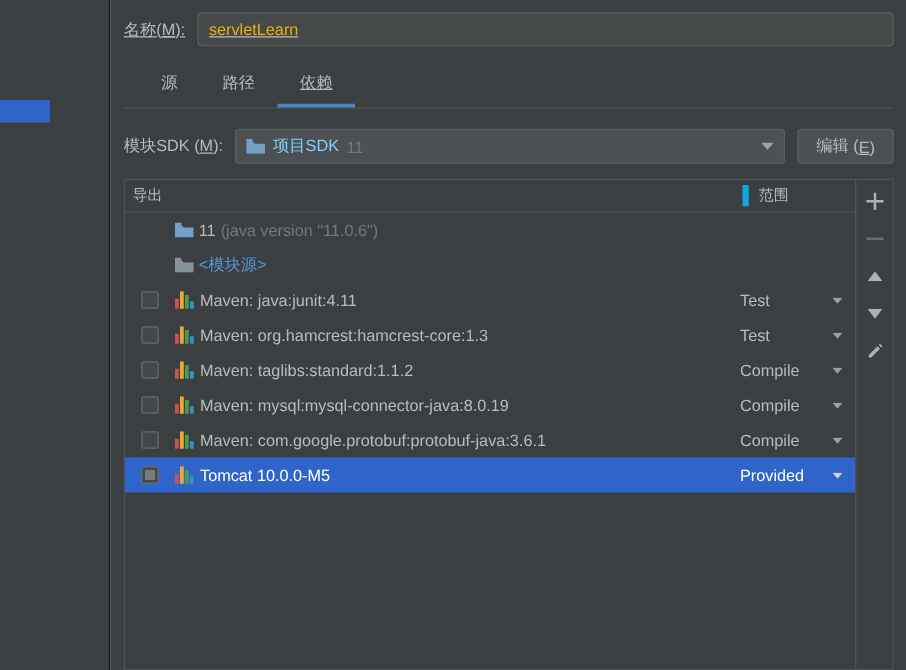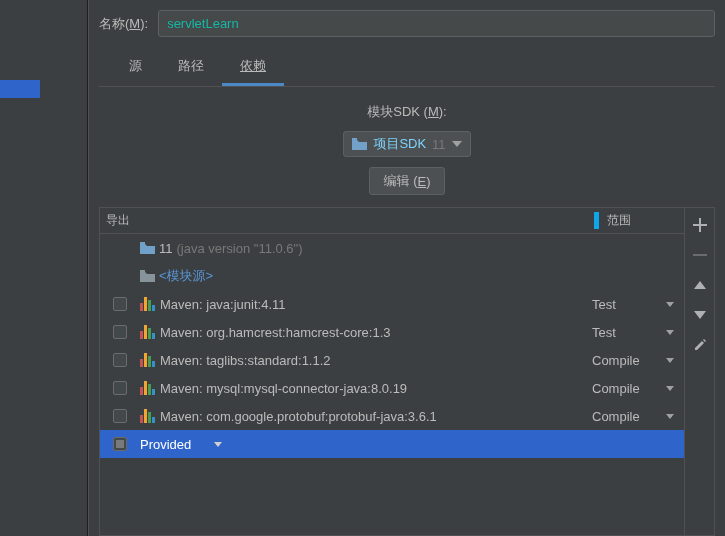--- a/index.html
+++ b/index.html
@@ -32,29 +32,30 @@
       padding: 10px 10px 0 10px;
       background: #3c3f41;
       border-left: 1px solid #515151;
       position: relative;
     }
     .name-row {
       display: flex;
       align-items: center;
       gap: 10px;
       margin-bottom: 14px;
+      text-decoration: underline;
     }
     .name-label { white-space: nowrap; }
     .name-label u { text-decoration: underline; }
     .name-input {
       flex: 1;
       background: #45494a;
       border: 1px solid #5e6060;
       border-radius: 3px;
-      color: #14b8a6;
+      color: #eab308;
       padding: 5px 8px;
       font-size: 13px;
       outline: none;
     }
     .tabs {
       display: flex;
       gap: 0;
       border-bottom: 1px solid #515151;
       padding-left: 12px;
     }
@@ -66,21 +67,20 @@
     }
     .tab.active {
       border-bottom: 3px solid #4a88c7;
       text-decoration: underline;
     }
     .sdk-row {
       display: flex;
       align-items: center;
       gap: 10px;
       margin: 16px 0 12px 0;
-      flex-direction: column;
     }
     .sdk-label u { text-decoration: underline; }
     .sdk-select {
       flex: 1;
       background: #4c5052;
       border: 1px solid #5e6060;
       border-radius: 3px;
       padding: 3px 8px;
       display: flex;
       align-items: center;
@@ -395,20 +395,29 @@
                 <svg width="8" height="5" viewBox="0 0 10 6">
                   <path d="M0 0 L10 0 L5 6 Z" fill="currentColor"></path>
                 </svg>
               </span>
             </div>
           </div>
           <div class="dep-row selected">
             <div class="chk-col">
               <div class="chk filled"></div>
             </div>
+            <div class="name-col">
+              <div class="lib-icon">
+                <span class="b1"></span>
+                <span class="b2"></span>
+                <span class="b3"></span>
+                <span class="b4"></span>
+              </div>
+              <span>Tomcat 10.0.0-M5</span>
+            </div>
             <div class="scope-col">
               <span>Provided</span>
               <span class="chev">
                 <svg width="8" height="5" viewBox="0 0 10 6">
                   <path d="M0 0 L10 0 L5 6 Z" fill="currentColor"></path>
                 </svg>
               </span>
             </div>
           </div>
         </div>

